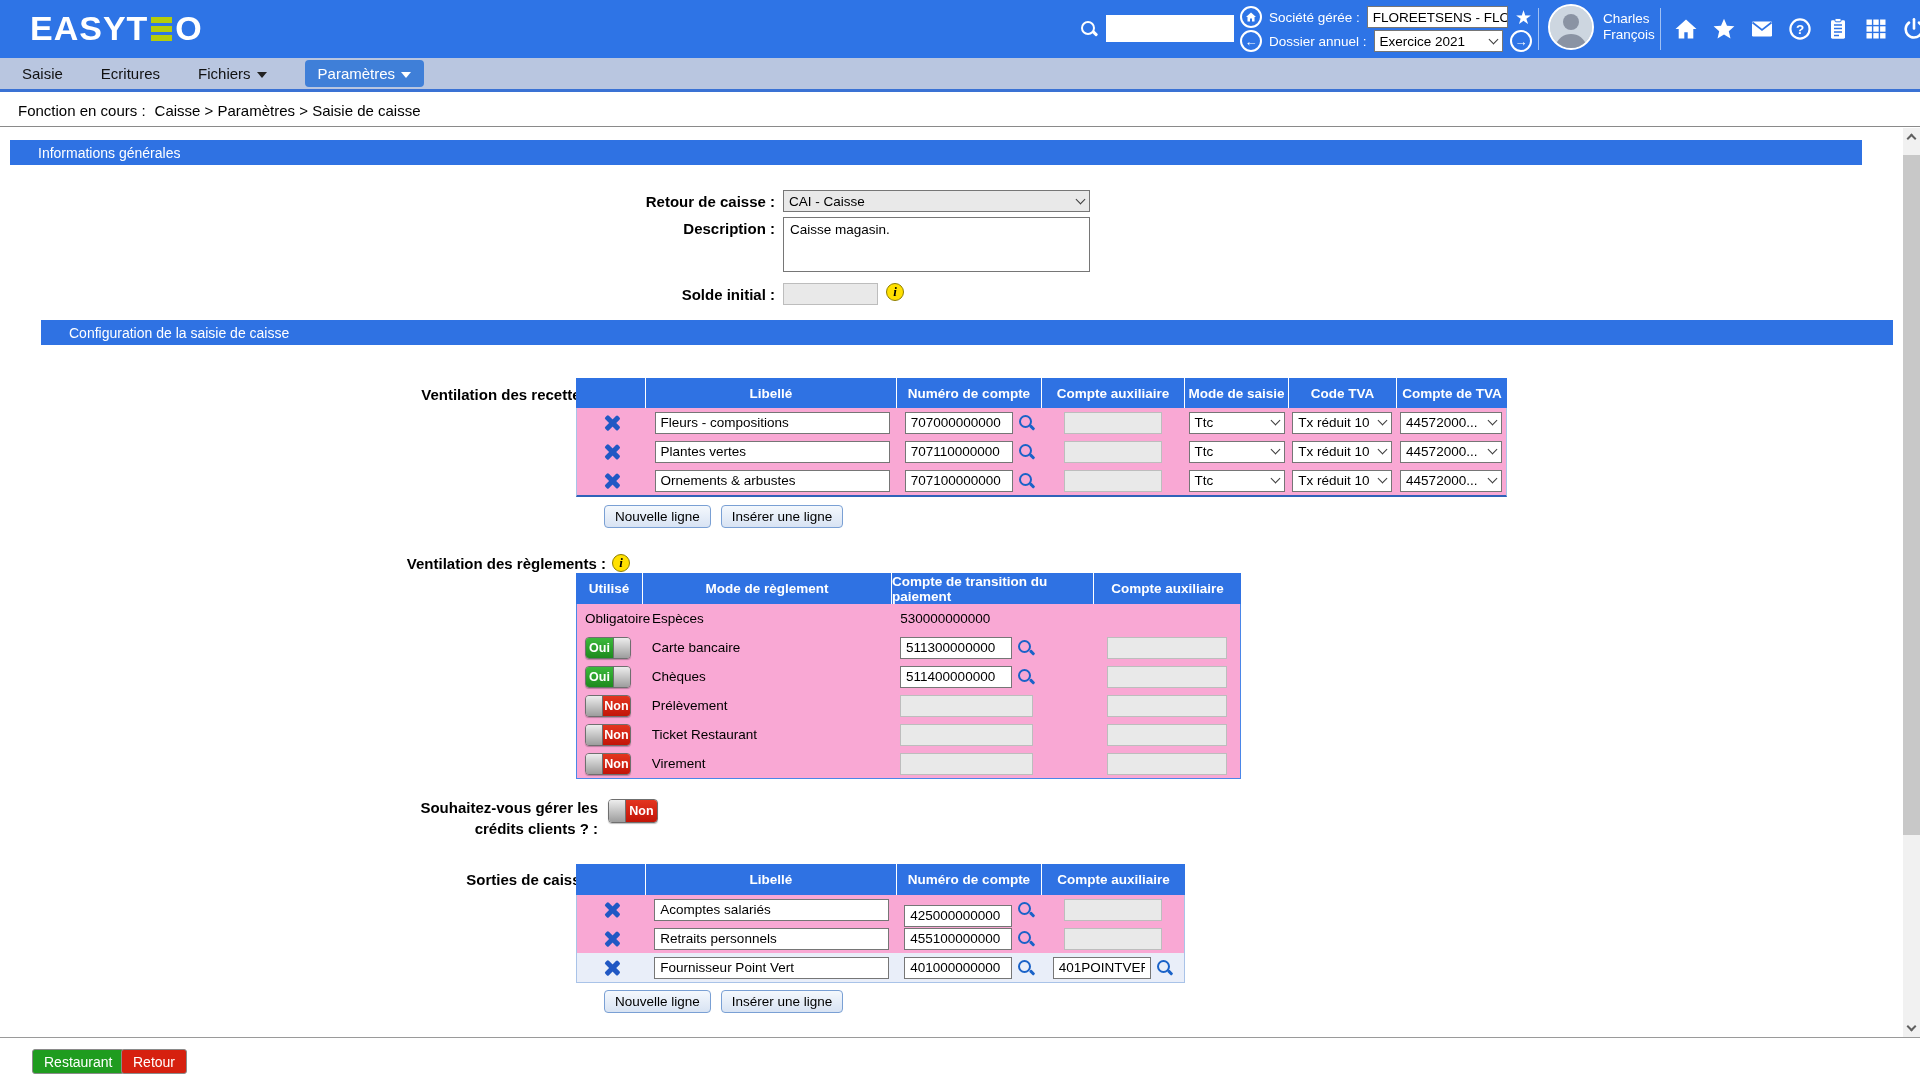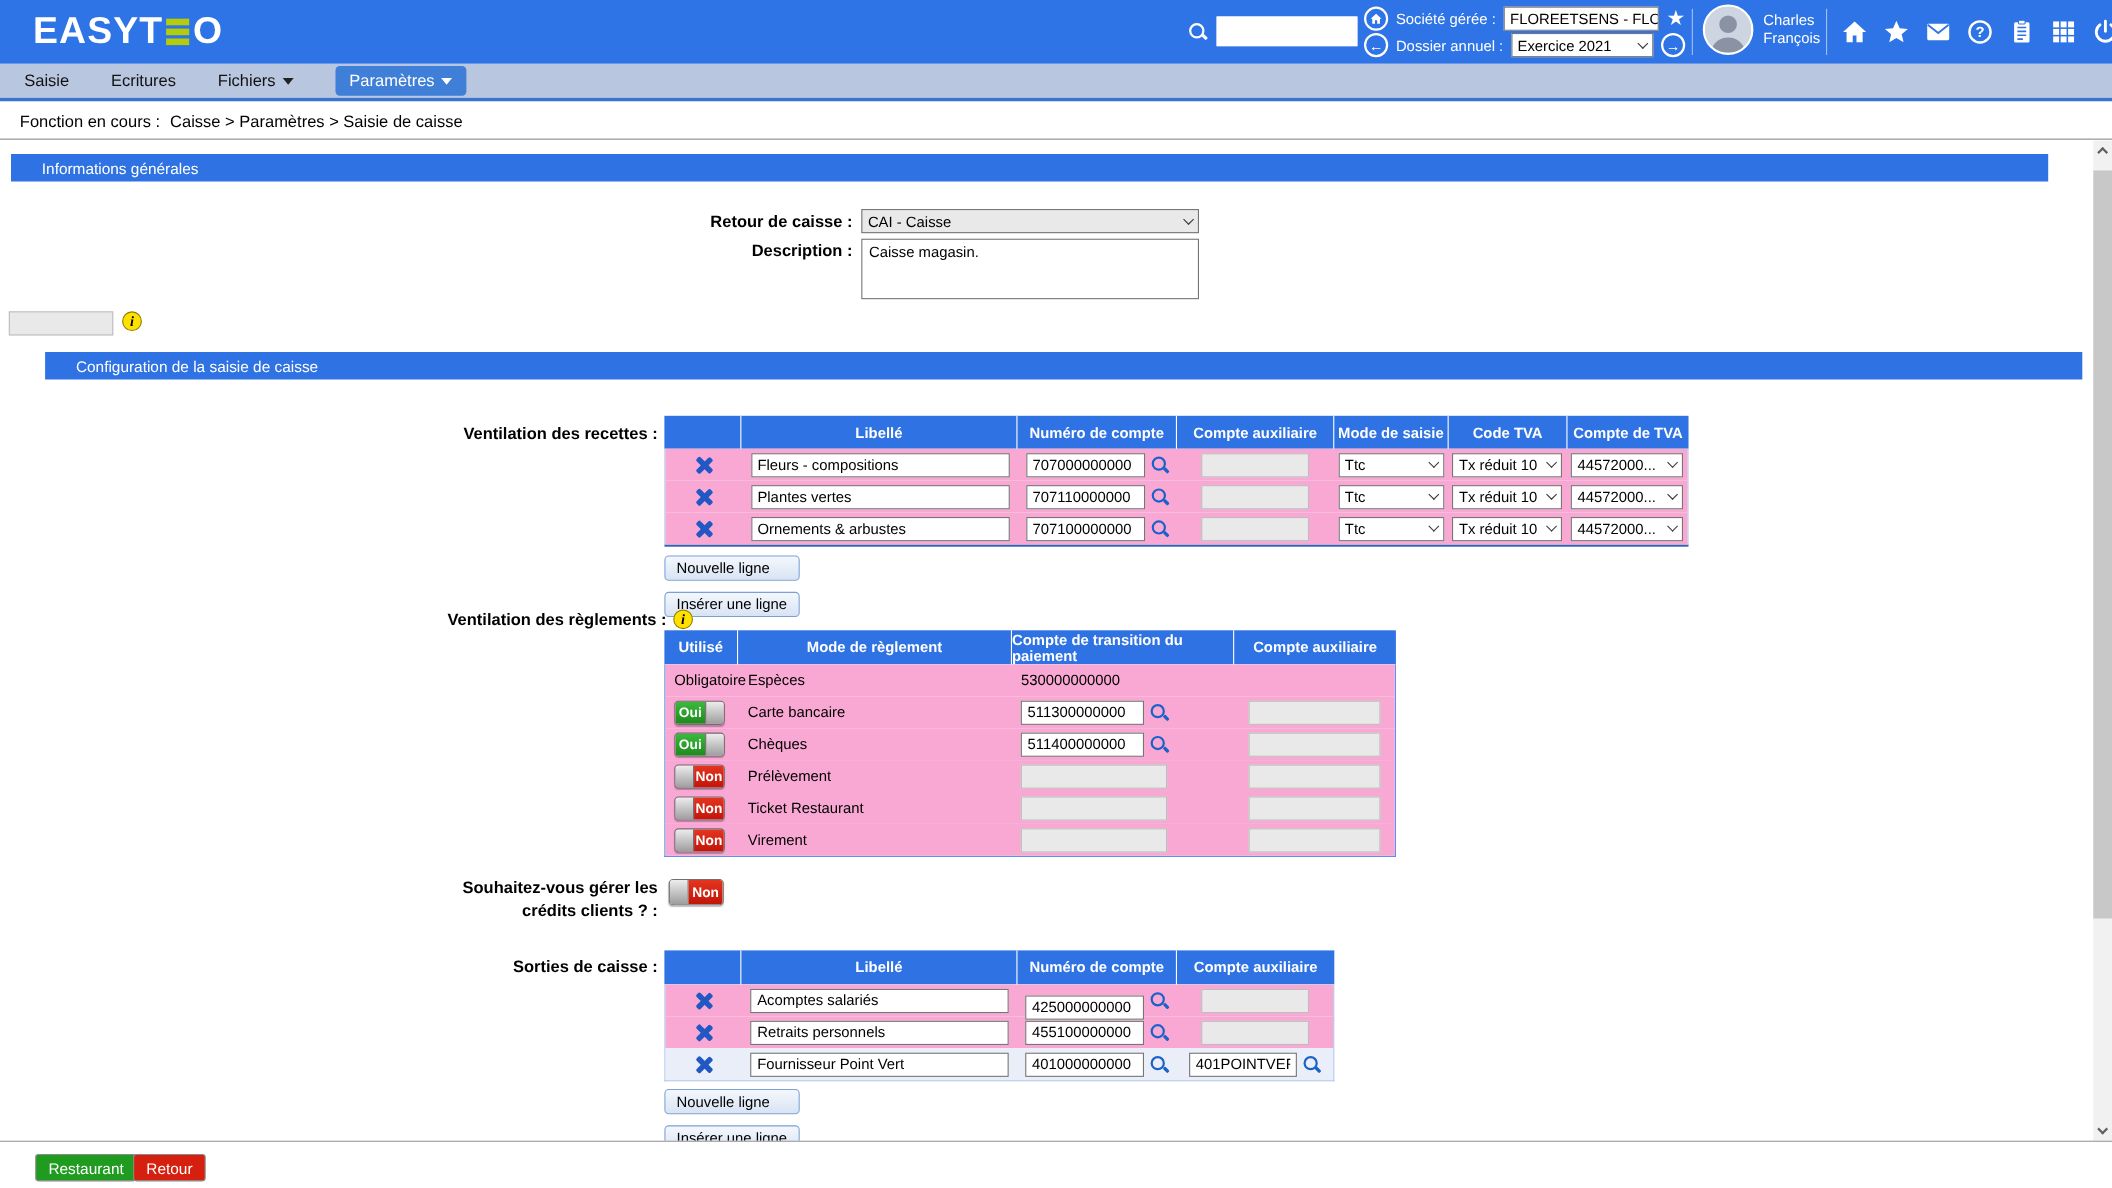--- a/index.html
+++ b/index.html
@@ -66,21 +66,21 @@
   .fsel-arrow { width:7px; height:7px; border-right:1.8px solid #3c3c3c; border-bottom:1.8px solid #3c3c3c;
     transform:rotate(45deg); margin-left:auto; margin-top:-4px; flex:none; }
   .txt-input { height:22px; border:1px solid #767676; background:#fff; font-size:13.5px; padding:0 5px; }
   .dis-input { height:22px; border:1px solid #bdbdbd; background:#e9e9e9; }
   .info-ico { width:18px; height:18px; min-width:18px; border-radius:50%; background:#ffe000; border:1px solid #8f7e00;
     color:#000; font-family:"Liberation Serif", serif; font-style:italic; font-weight:bold; font-size:13px;
     display:flex; align-items:center; justify-content:center; }
 
   
   .side-label { position:absolute; font-weight:bold; font-size:15px; text-align:right; width:598px; left:0; }
-  .dtable { position:absolute; left:604px; }
+  .dtable { position:absolute; left:576px; }
   .thead { display:flex; height:30px; background:#2f72e3; }
   .th { color:#fff; font-weight:bold; font-size:13.5px; display:flex; align-items:center; justify-content:center;
     border-right:1px solid #fff; }
   .th:last-child { border-right:none; }
   .tbody { border:1px solid #a9c3e8; border-top:none; background:#fff; }
   .tbody.blue-bottom { border-bottom:2px solid #2f62b8; }
   .tbody.blue-border { border:1px solid #4a86e8; border-top:none; }
   .tr { display:flex; align-items:center; height:29px; background:#f9a8d4; }
   .tr.row-active { background:#e9eef9; }
   .td { display:flex; align-items:center; justify-content:center; gap:5px; }
@@ -105,21 +105,21 @@
     overflow:hidden; cursor:pointer; box-shadow:0 1px 1px rgba(0,0,0,.25); }
   .t-label { flex:1; display:flex; align-items:center; justify-content:center; color:#fff;
     font-size:12.5px; font-weight:bold; }
   .t-handle { width:17px; min-width:17px; background:linear-gradient(#ededed,#9d9d9d); }
   .toggle.oui .t-label { background:linear-gradient(#3cb93c,#1d8a1d); }
   .toggle.oui .t-handle { border-left:1px solid #6f6f6f; }
   .toggle.non .t-label { background:linear-gradient(#e3351f,#c21508); }
   .toggle.non .t-handle { border-right:1px solid #6f6f6f; }
   .toggle.big { width:50px; height:24px; }
 
-  .btn-row { position:absolute; display:flex; gap:10px;flex-direction:column; }
+  .btn-row { position:absolute; display:flex; gap:10px; }
   .lite-btn { height:23px; padding:0 10px; font-size:13.5px; color:#000; cursor:pointer;
     background:linear-gradient(#f4f8fd,#d8e3f3); border:1px solid #7aa0d4; border-radius:4px;
     display:flex; align-items:center; }
 
   
   .bottombar { position:absolute; top:1037px; left:0; width:1920px; height:43px; background:#fff;
     border-top:1px solid #9a9a9a; }
   .footer-btn { position:absolute; top:11px; height:25px; padding:0 11px; color:#fff; font-size:14px;
     border:1px solid #8a8a8a; border-radius:3px; cursor:pointer; }
   .btn-save { left:32px; background:#1f9c1f; }
@@ -274,20 +274,21 @@
     </div>
   </div>
 
   <div class="form-row" style="top:217px;">
     <label class="flabel">Description :</label>
     <span class="fgap"></span>
     <textarea style="width: 307px; height: 55px; border: 1px solid rgb(118, 118, 118); font-size: 13.5px; padding: 4px 6px; resize: none; font-family: &quot;Liberation Sans&quot;, sans-serif;">Caisse magasin.</textarea>
   </div>
 
   <div class="form-row" style="top:283px;">
+    <label class="flabel">Solde initial :</label>
     <span class="fgap"></span>
     <input class="dis-input" style="width: 95px;" disabled="" value="">
     <span class="fgap"></span>
     <span class="info-ico">i</span>
   </div>
 
   <div class="section-bar" style="top:320px;margin-left:31px;">
     <span>Configuration de la saisie de caisse</span>
   </div>
 

